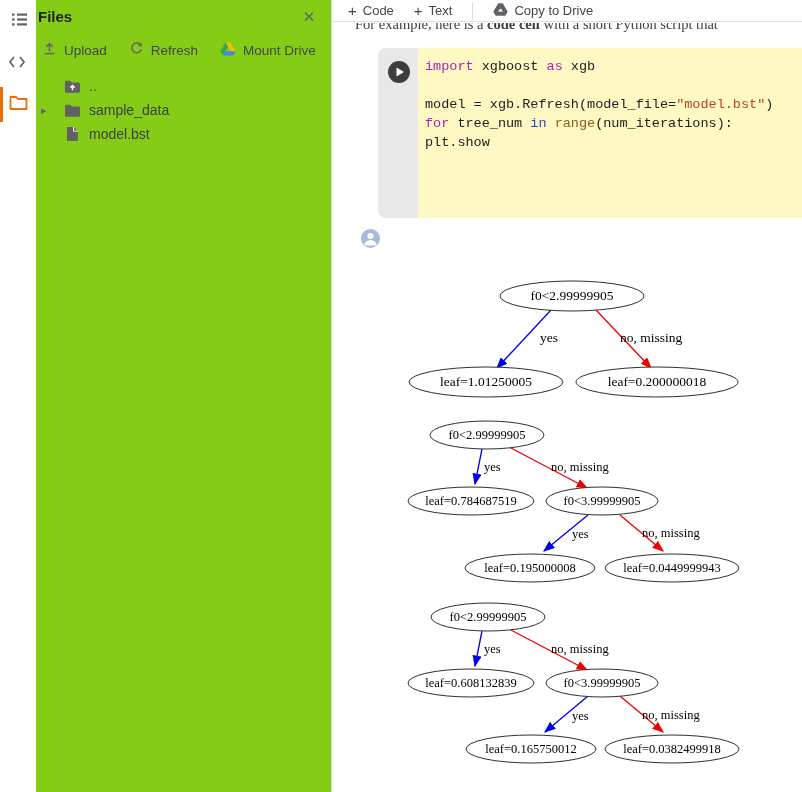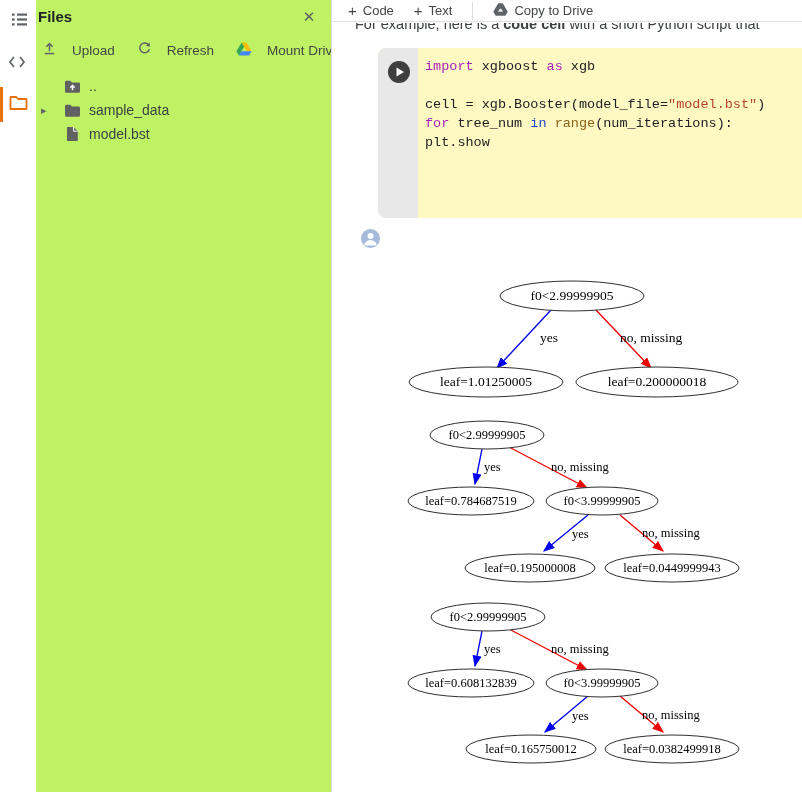--- a/index.html
+++ b/index.html
@@ -6,39 +6,39 @@
   body{
     width:802px;height:792px;overflow:hidden;background:#fff;position:relative;
     font-family:"Liberation Sans", sans-serif;color:#3c4043;
     -webkit-font-smoothing:antialiased;
   }
   
   .left-rail{position:absolute;left:0;top:0;width:36px;height:792px;background:#fff;}
   .rail-icon{position:absolute;width:20px;height:20px;display:flex;align-items:center;justify-content:center;cursor:pointer;}
   .rail-active-bar{position:absolute;left:0;top:87px;width:3px;height:35px;background:#E8710A;}
   
-  .files-panel{position:absolute;left:0;top:0;width:331px;height:792px;background:#bef264;}
+  .files-panel{position:absolute;left:0;top:0;width:331px;height:792px;background:#84cc16;}
   .panel-title{position:absolute;left:38px;top:8px;font-size:15px;font-weight:bold;color:#202124;}
   .panel-close{position:absolute;left:299px;top:7px;font-size:15px;color:#5f6368;cursor:pointer;width:20px;height:20px;display:flex;align-items:center;justify-content:center;}
   .panel-toolbar{position:absolute;left:42px;top:40px;display:flex;gap:22px;align-items:center;height:20px;}
-  .ptool-btn{display:flex;align-items:center;gap:15px;font-size:13.5px;color:#444746;cursor:pointer;white-space:nowrap;}
+  .ptool-btn{display:flex;align-items:center;gap:7px;font-size:13.5px;color:#444746;cursor:pointer;white-space:nowrap;}
   .file-tree{position:absolute;left:36px;top:74px;width:290px;}
   .tree-row{height:24px;display:flex;align-items:center;padding-left:5px;cursor:pointer;}
   .chev-slot{width:22px;display:flex;align-items:center;justify-content:flex-start;color:#5f6368;font-size:11px;}
   .tree-ic{width:18px;display:flex;align-items:center;justify-content:center;}
   .tree-label{margin-left:8px;font-size:14px;color:#3c4043;}
   .v-divider{position:absolute;left:331px;top:0;width:1px;height:792px;background:#dadce0;}
   .panel-scrollbar{position:absolute;left:333px;top:757px;width:13px;height:35px;background:#ececec;}
   
   .notebook{position:absolute;left:332px;top:0;width:470px;height:792px;background:#fff;}
   .nb-toolbar{position:absolute;left:0;top:0;width:470px;height:22px;border-bottom:1px solid #e0e0e0;display:flex;align-items:center;padding-left:16px;box-sizing:border-box;gap:20px;}
   .nb-btn{display:flex;align-items:center;gap:6px;font-size:13px;color:#444746;cursor:pointer;white-space:nowrap;}
   .nb-plus{font-size:15px;color:#444746;}
   .nb-sep{width:1px;height:18px;background:#dadce0;}
-  .intro-clip{position:absolute;left:23px;top:23px;width:447px;height:15px;overflow:hidden;}
+  .intro-clip{position:absolute;left:23px;top:23px;width:447px;height:15px;overflow:hidden;font-family:Liberation Serif, serif;}
   .intro-clip p{margin:0;position:relative;top:-7px;font-size:14.5px;color:#3c4043;white-space:nowrap;}
   
   .cell{position:absolute;left:21px;top:48px;width:440px;height:170px;background:#fef9c3;border-radius:8px;margin-left:25px;}
   .cell-gutter{position:absolute;left:0;top:0;bottom:0;width:40px;background:#e8e8e8;border-radius:8px 0 0 8px;}
   .run-btn{position:absolute;left:10px;top:13px;width:22px;height:22px;border-radius:50%;background:#3e3e3e;display:flex;align-items:center;justify-content:center;cursor:pointer;}
   .code-area{position:absolute;left:47px;top:9px;right:4px;font-family:"Liberation Mono","DejaVu Sans Mono",monospace;font-size:13.5px;line-height:19px;}
   .code-line{white-space:pre;}
   .tok-kw{color:#AA22BB;}
   .tok-kw2{color:#2745CC;}
   .tok-builtin{color:#8A6116;}
@@ -189,21 +189,21 @@
   <div class="cell">
     <div class="cell-gutter"></div>
     <div class="run-btn">
       <svg width="22" height="22" viewBox="0 0 22 22">
           <polygon points="8.5,6.5 8.5,15.5 16,11" fill="#fff"></polygon>
         </svg>
     </div>
     <div class="code-area" id="code-lines">
         <div class="code-line"><span class="tok-kw">import</span><span class="tok-p"> xgboost </span><span class="tok-kw">as</span><span class="tok-p"> xgb</span></div>
         <div class="code-line">&nbsp;</div>
-        <div class="code-line"><span class="tok-p">cell = xgb.Booster(model_file=</span><span class="tok-str">"model.bst"</span><span class="tok-p">)</span></div>
+        <div class="code-line"><span class="tok-p">model = xgb.Refresh(model_file=</span><span class="tok-str">"model.bst"</span><span class="tok-p">)</span></div>
         <div class="code-line"><span class="tok-kw">for</span><span class="tok-p"> tree_num </span><span class="tok-kw2">in</span><span class="tok-p"> </span><span class="tok-builtin">range</span><span class="tok-p">(num_iterations):</span></div>
         <div class="code-line"><span class="tok-p">plt.show</span></div>
       </div>
   </div>
 
   <div class="out-avatar">
     <svg width="19" height="19" viewBox="0 0 19 19">
         <circle cx="9.5" cy="7" r="3" fill="#fff"></circle>
         <path d="M3.2 16.5 a6.3 5.4 0 0 1 12.6 0 z" fill="#fff"></path>
       </svg>

